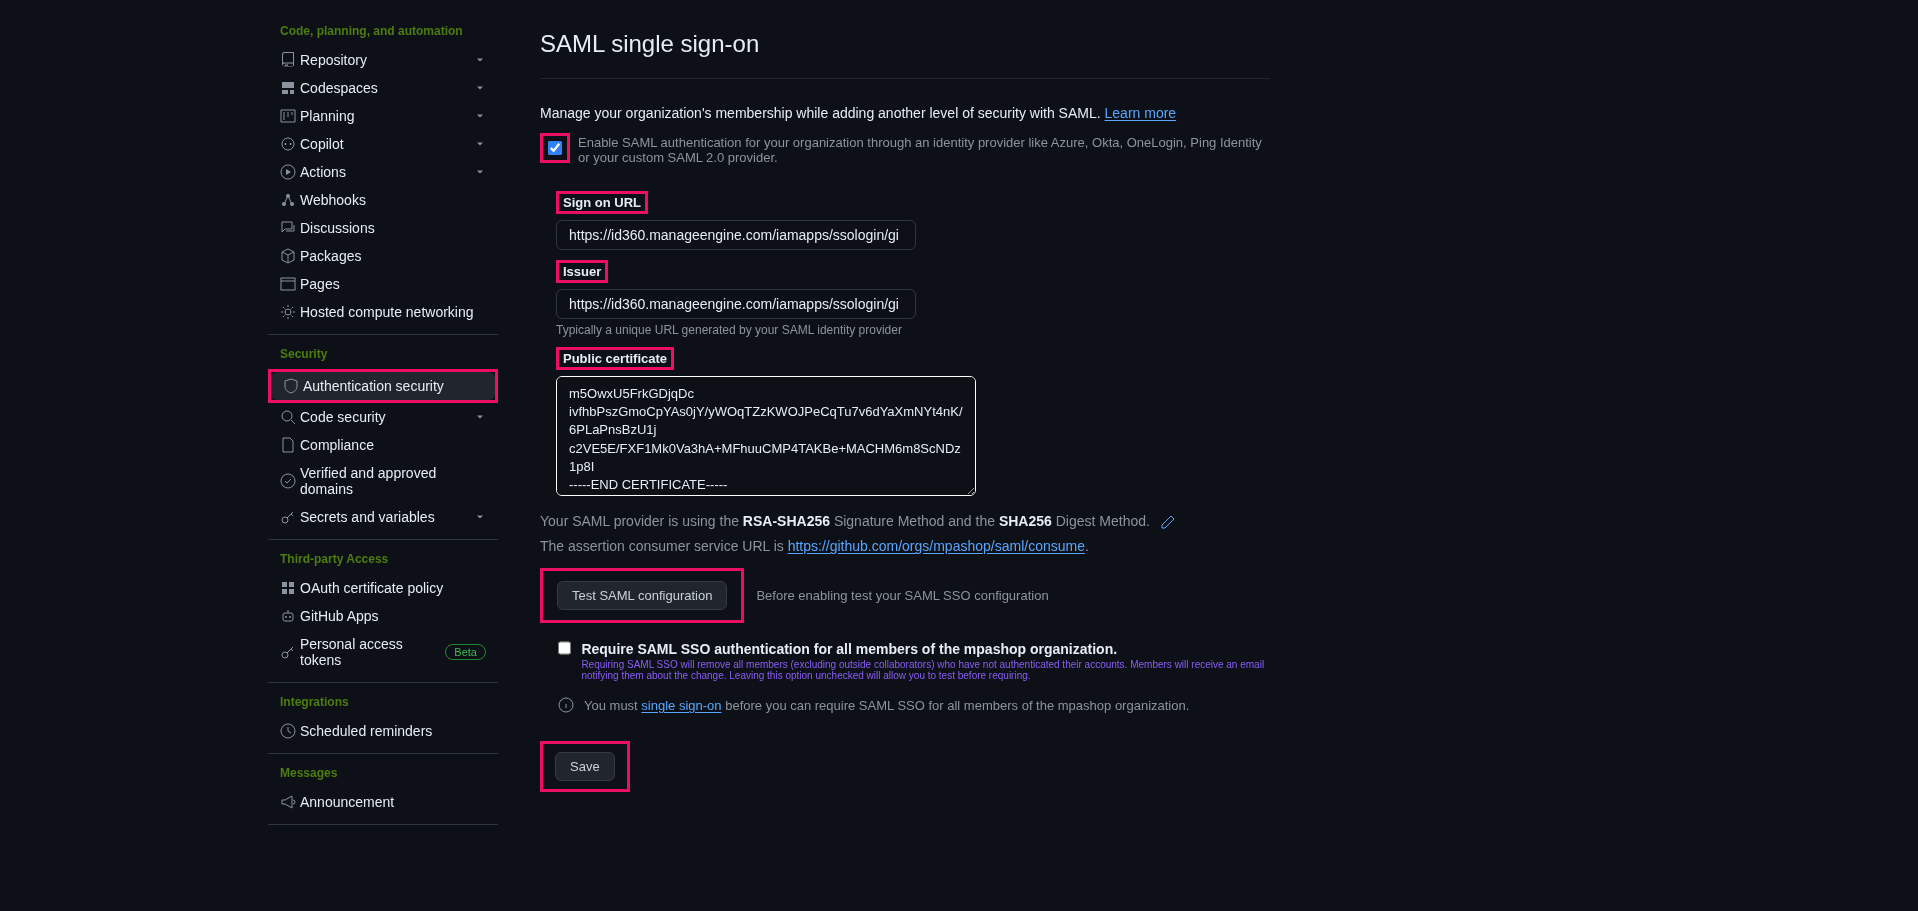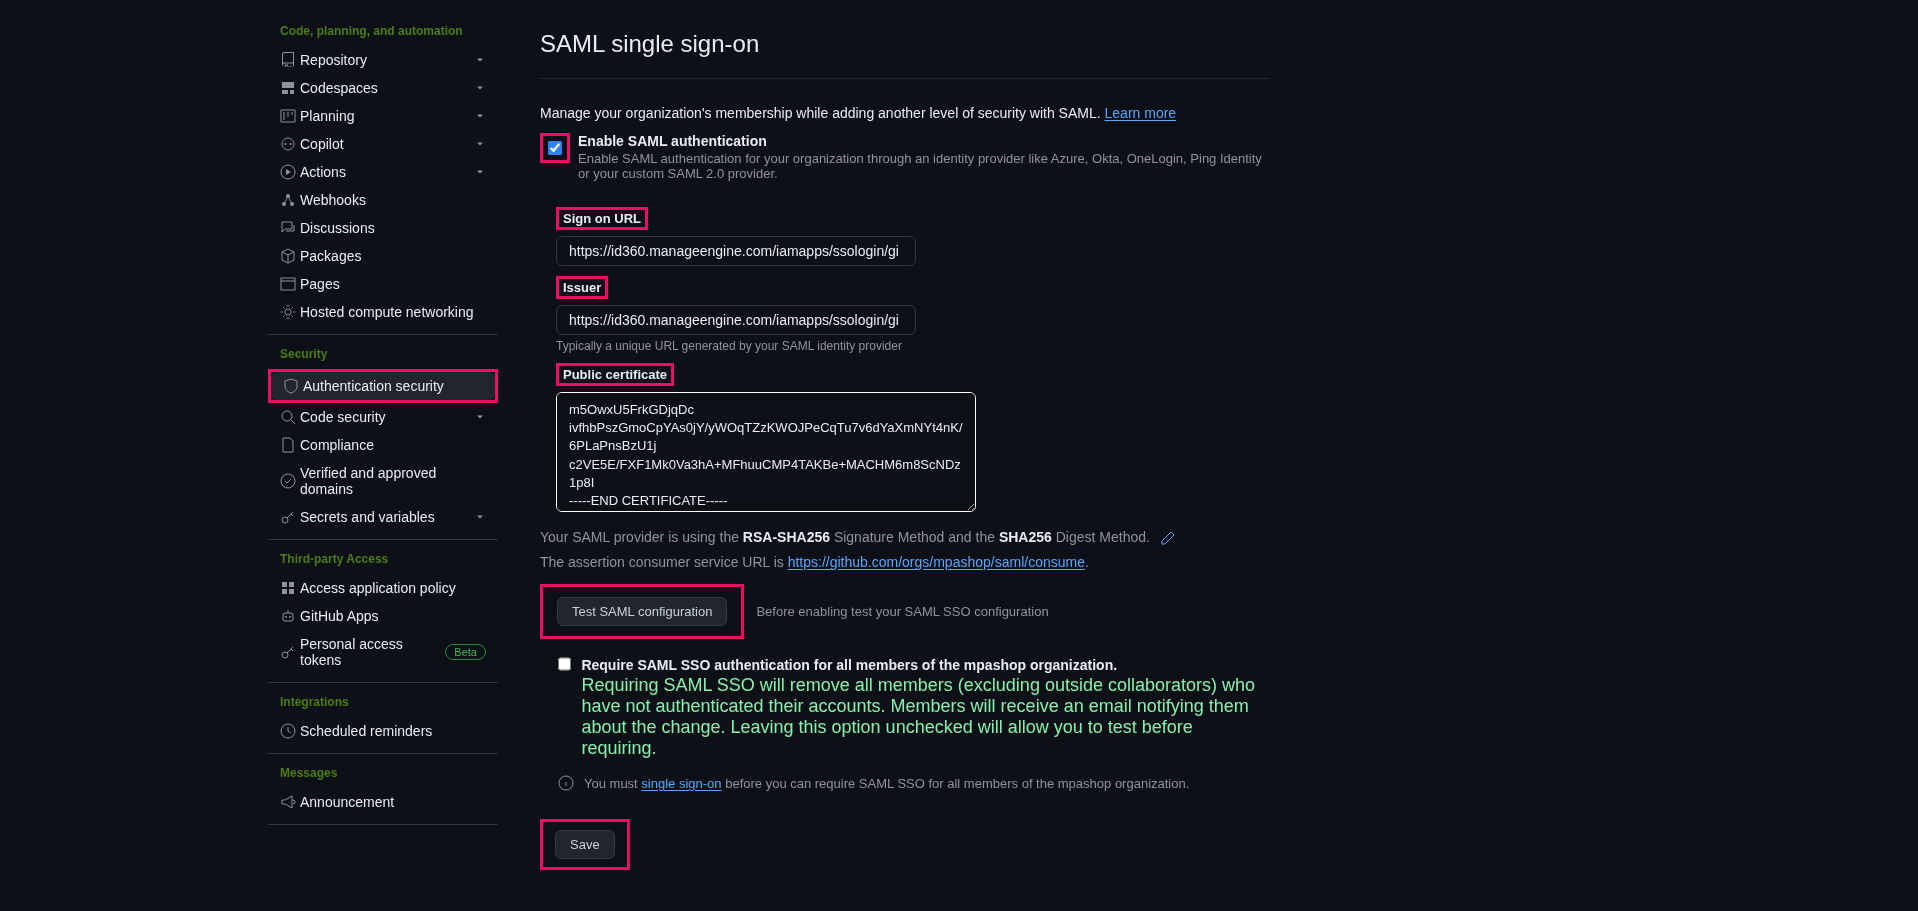--- a/index.html
+++ b/index.html
@@ -129,21 +129,21 @@
       border-radius: 6px;
       padding: 6px 14px;
       font-size: 13px;
       cursor: pointer;
     }
     .test-row { display: flex; align-items: center; gap: 12px; margin: 10px 0 18px 0; }
     .test-row-hl { border: 3px solid #ec0e60; padding: 10px 14px; display: inline-block; }
     .test-desc { color: #8b949e; font-size: 13px; }
     .require-block { display: flex; gap: 10px; align-items: flex-start; margin: 12px 0 16px 18px; }
     .require-title { font-weight: 600; font-size: 14px; }
-    .require-desc { color: #86efac; font-size: 18px; margin-top: 2px; max-width: 720px; }
+    .require-desc { color: #8b5cf6; font-size: 10px; margin-top: 2px; max-width: 720px; }
     .must-signon { display: flex; gap: 10px; align-items: center; color: #8b949e; font-size: 13px; margin-bottom: 28px; margin-left: 18px; }
     .info-icon { width: 16px; height: 16px; fill: #8b949e; }
     .save-hl { border: 3px solid #ec0e60; padding: 8px 12px; display: inline-block; }
   </style>
 </head>
 <body>
 
 <nav class="sidebar">
 
   <div class="section-header">Code, planning, and automation</div>
@@ -311,21 +311,21 @@
   <div class="section-header">Third-party Access</div>
   <a class="nav-item">
     <span class="nav-icon">
         <svg viewBox="0 0 16 16">
           <rect x="2" y="2" width="5" height="5"></rect>
           <rect x="9" y="2" width="5" height="5"></rect>
           <rect x="2" y="9" width="5" height="5"></rect>
           <rect x="9" y="9" width="5" height="5"></rect>
         </svg>
       </span>
-    <span class="label">Access application policy</span>
+    <span class="label">OAuth certificate policy</span>
   </a>
   <a class="nav-item">
     <span class="nav-icon">
         <svg viewBox="0 0 16 16">
           <rect x="3" y="5" width="10" height="8" rx="2" fill="none" stroke="#8b949e"></rect>
           <circle cx="6" cy="9" r="1"></circle>
           <circle cx="10" cy="9" r="1"></circle>
           <path d="M8 2v3" stroke="#8b949e"></path>
         </svg>
       </span>
@@ -377,21 +377,20 @@
     <a href="#" class="link">Learn more</a>
   </p>
 
   <div class="enable-row">
     <span class="checkbox-hl">
       <span class="checkbox-wrap">
         <input type="checkbox" checked="" style="">
       </span>
     </span>
     <div>
-      <div class="enable-title">Enable SAML authentication</div>
       <div class="enable-desc">Enable SAML authentication for your organization through an identity provider like Azure, Okta, OneLogin, Ping Identity or your custom SAML 2.0 provider.</div>
     </div>
   </div>
 
   <div class="field-block">
     <div class="field-label-hl">Sign on URL</div><br>
     <input type="text" class="text-input" value="https://id360.manageengine.com/iamapps/ssologin/gi" style="">
   </div>
 
   <div class="field-block">

